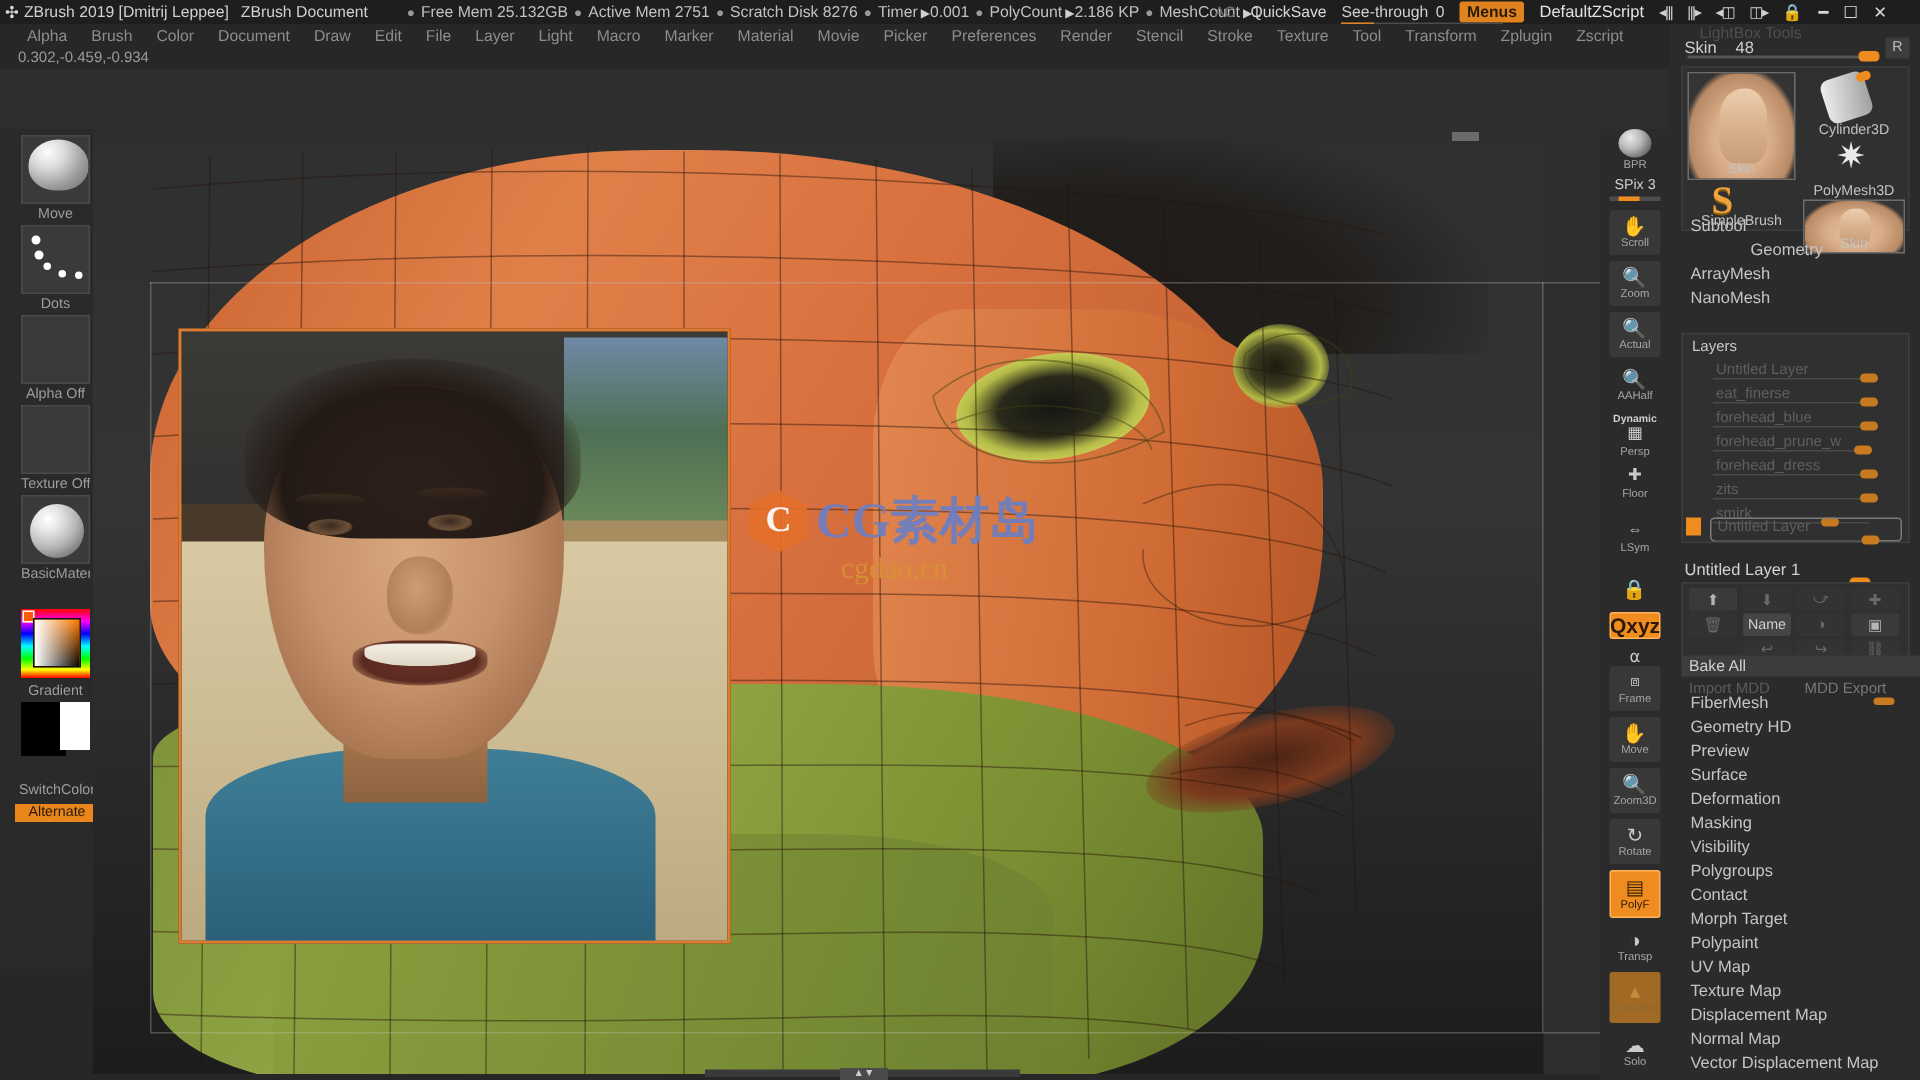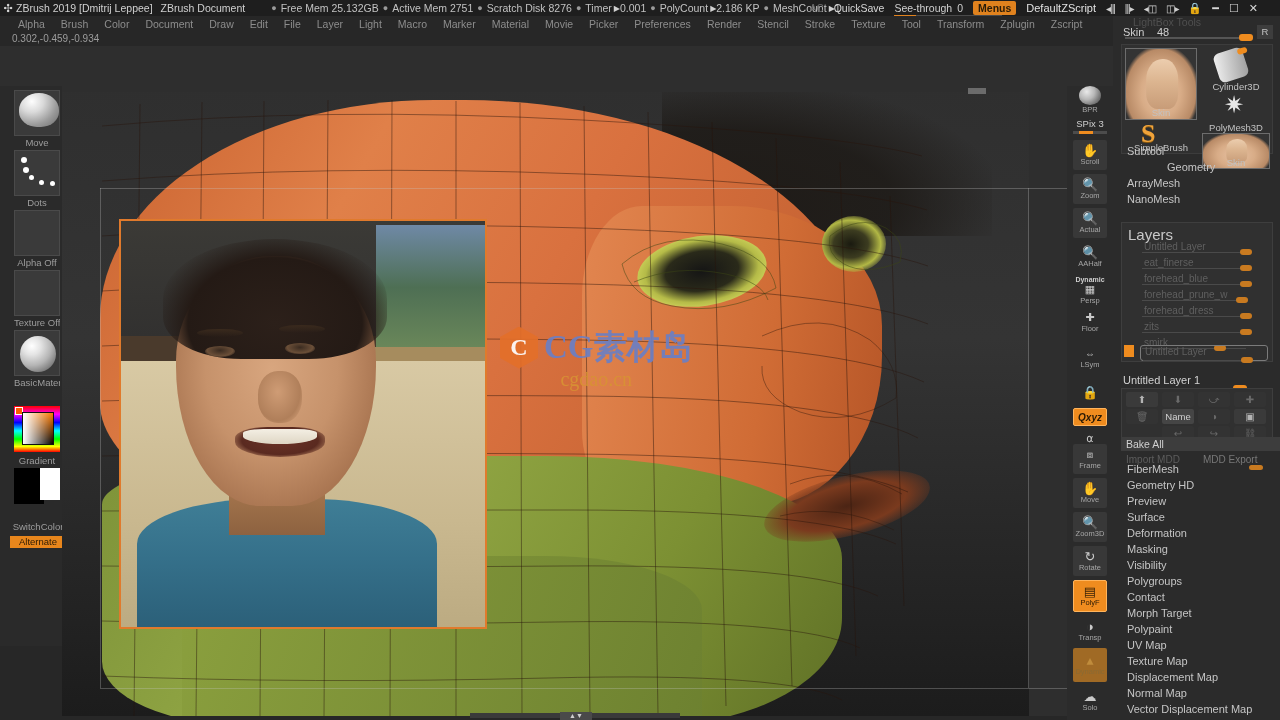--- a/index.html
+++ b/index.html
@@ -361,21 +361,21 @@
   }
 
   .rp-item {
     position:absolute; left:14px; font-size:11px; color:#c5c5c5;
   }
 
   .layersbox {
     position:absolute; left:8px; top:206px; width:152px; height:140px;
     background:#303030; border:1px solid #3e3e3e;
   }
-  .layersbox .hdr { position:absolute; left:6px; top:3px; font-size:15px; color:#c8c8c8; }
+  .layersbox .hdr { position:absolute; left:6px; top:3px; font-size:10px; color:#c8c8c8; }
   .lyr { position:absolute; left:18px; width:128px; height:16px; }
   .lyr .nm { position:absolute; left:4px; top:0px; font-size:10px; color:#5f5f5f; }
   .lyr .trk { position:absolute; left:2px; top:11px; width:104px; height:1px; background:#4a4a4a; }
   .lyr .kb { position:absolute; top:8px; width:12px; height:6px; border-radius:3px; background:#c87a20; }
   .lyr.selected { border:1px solid #7b7b7b; border-radius:3px; }
   .lyr-eye { position:absolute; left:4px; width:10px; height:12px; background:#ef8c1f; }
 
   .untitled1 {
     position:absolute; left:10px; top:358px; width:150px;
   }
@@ -755,21 +755,21 @@
     </div>
     <div class="ic noplate" style="top:258px; height:28px;">
       <span class="g" style="font-size:10px;">⇔</span>
       <span class="cap">LSym</span>
     </div>
     <div class="ic noplate" style="top:292px; height:28px;">
       <span class="g">🔒</span>
       <span class="cap"></span>
     </div>
     <div class="ic act" style="top:322px; height:18px;">
-      <span class="cap" style="font-size:10px;font-weight:bold;font-style:italic;">Qxyz</span>
+      <span class="cap" style="font-size:14px;font-weight:bold;">Qxyz</span>
     </div>
     <div class="ic noplate" style="top:344px; height:16px;">
       <span class="g" style="font-size:11px;">⍺</span>
     </div>
     <div class="ic noplate" style="top:362px; height:16px;">
       <span class="g" style="font-size:11px;">↻</span>
     </div>
 
     <div class="ic" style="top:358px; height:30px;">
       <span class="g" style="font-size:10px;">⧈</span>

